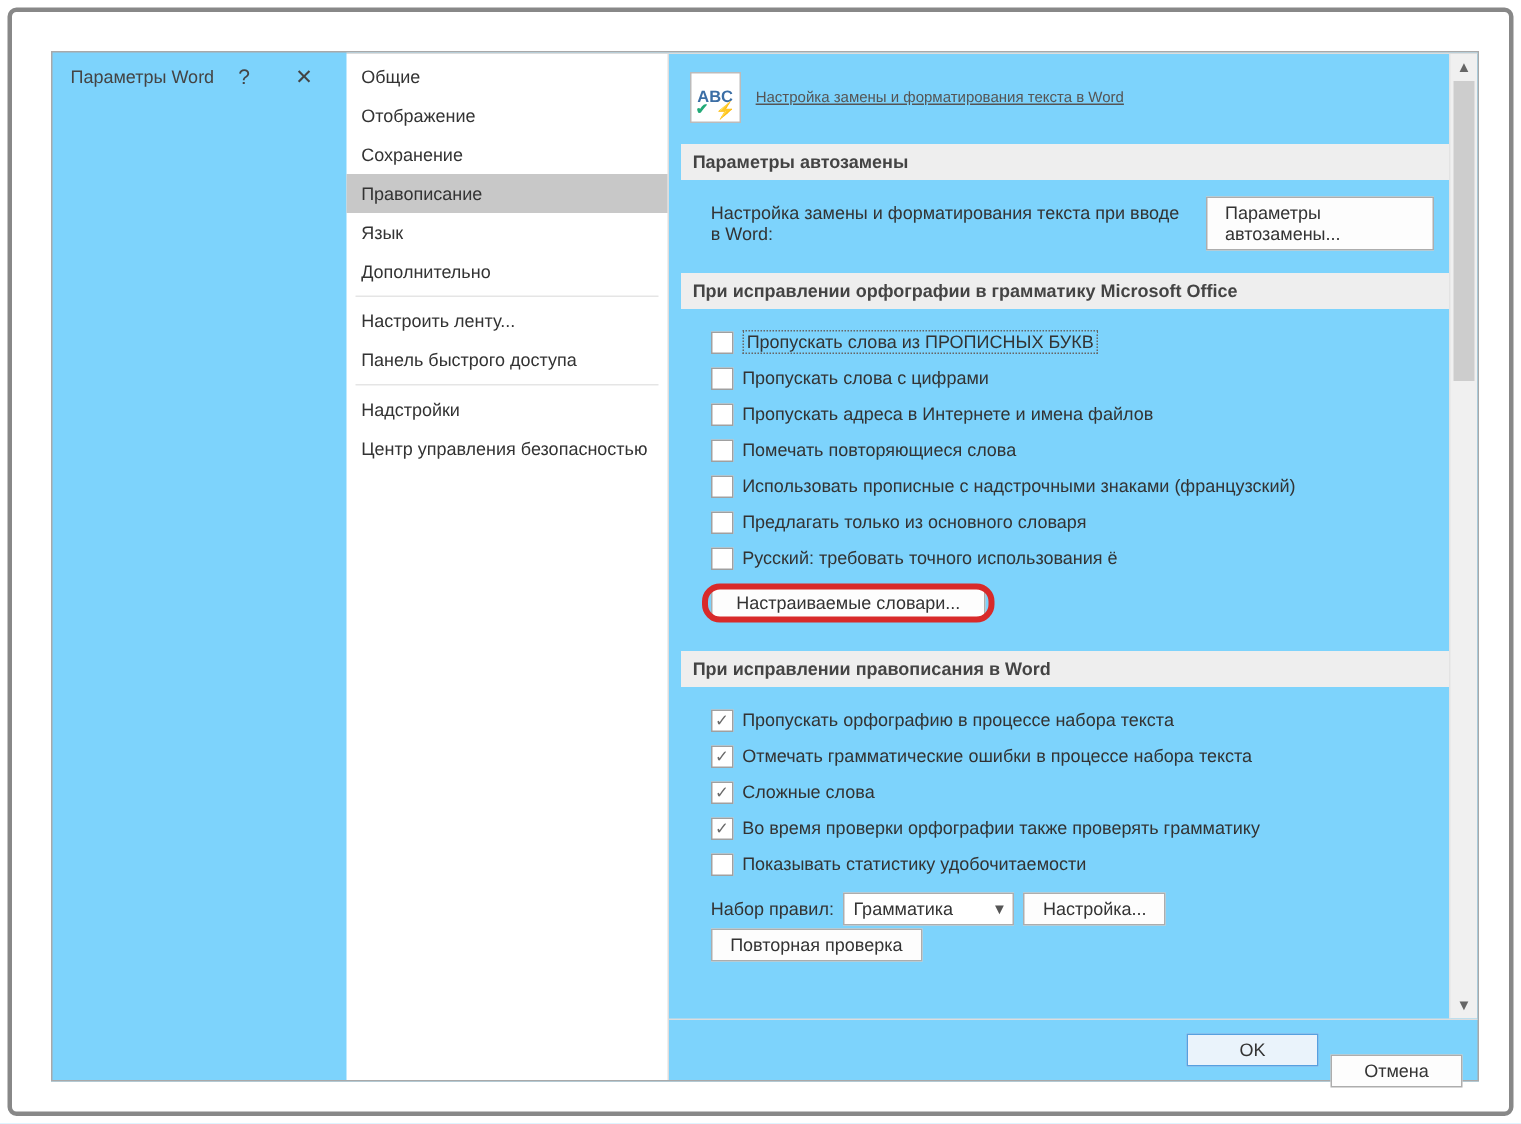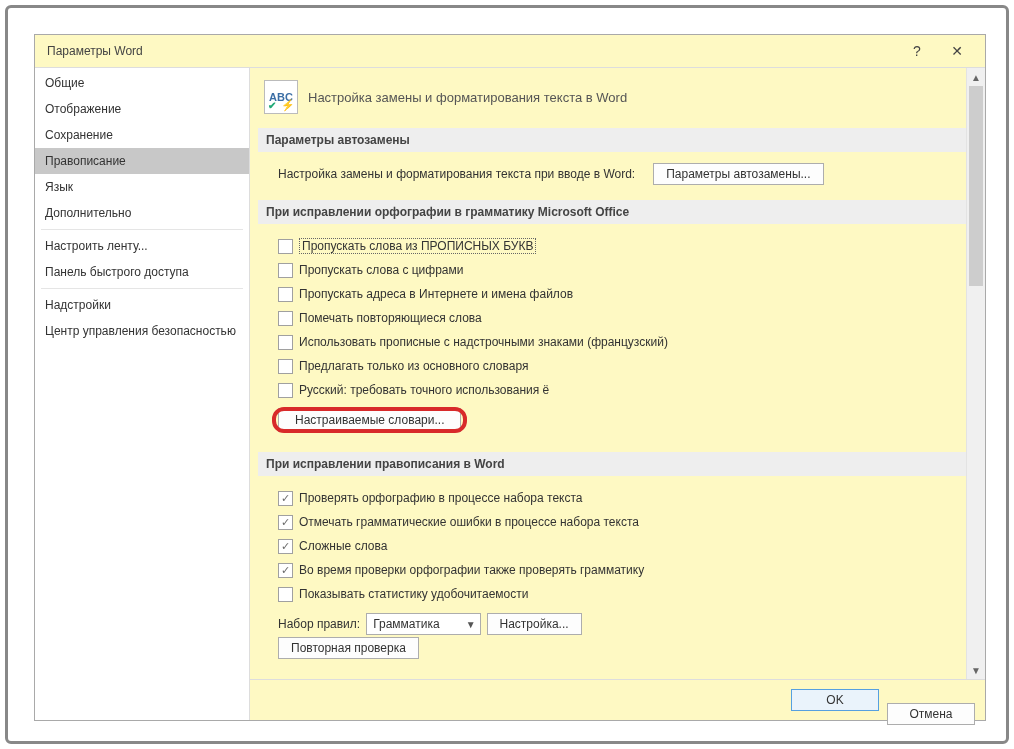--- a/index.html
+++ b/index.html
@@ -24,25 +24,25 @@
     background: #fff;
     box-sizing: border-box;
   }
   .dialog {
     position: absolute;
     left: 26px;
     top: 26px;
     width: 952px;
     height: 687px;
     border: 1px solid #a9a9a9;
-    background: #fef9c3;
+    background: #7dd3fc;
     box-shadow: 4px 4px 8px rgba(0,0,0,0);
     box-sizing: border-box;
     display: flex;
-    flex-direction: column;
+    flex-direction: row;
   }
   .titlebar {
     height: 32px;
     display: flex;
     align-items: center;
     padding: 0 8px 0 12px;
     font-size: 12px;
     color: #444;
   }
   .titlebar-spacer { flex: 1; }
@@ -141,22 +141,23 @@
     position: absolute;
     bottom: 2px; left: 3px;
     color: #2a7; font-size: 10px;
   }
   .header-icon .light {
     position: absolute;
     bottom: 1px; right: 2px;
     color: #e8a000; font-size: 11px;
   }
   .header-title {
-    font-size: 13px;
+    font-size: 10px;
     color: #555;
+    text-decoration: underline;
   }
   .section-head {
     background: #eeeeee;
     padding: 5px 8px;
     font-weight: bold;
     font-size: 12px;
     color: #444;
     margin-top: 4px;
   }
   .section-body {
@@ -328,21 +329,21 @@
               <span class="highlight">
                 <span class="btn">Настраиваемые словари...</span>
               </span>
             </div>
           </div>
 
           <div class="section-head">При исправлении правописания в Word</div>
           <div class="section-body">
             <div class="row">
               <span class="checkbox">✓</span>
-              <span>Проверять орфографию в процессе набора текста</span>
+              <span>Пропускать орфографию в процессе набора текста</span>
             </div>
             <div class="row">
               <span class="checkbox">✓</span>
               <span>Отмечать грамматические ошибки в процессе набора текста</span>
             </div>
             <div class="row">
               <span class="checkbox">✓</span>
               <span>Сложные слова</span>
             </div>
             <div class="row">

